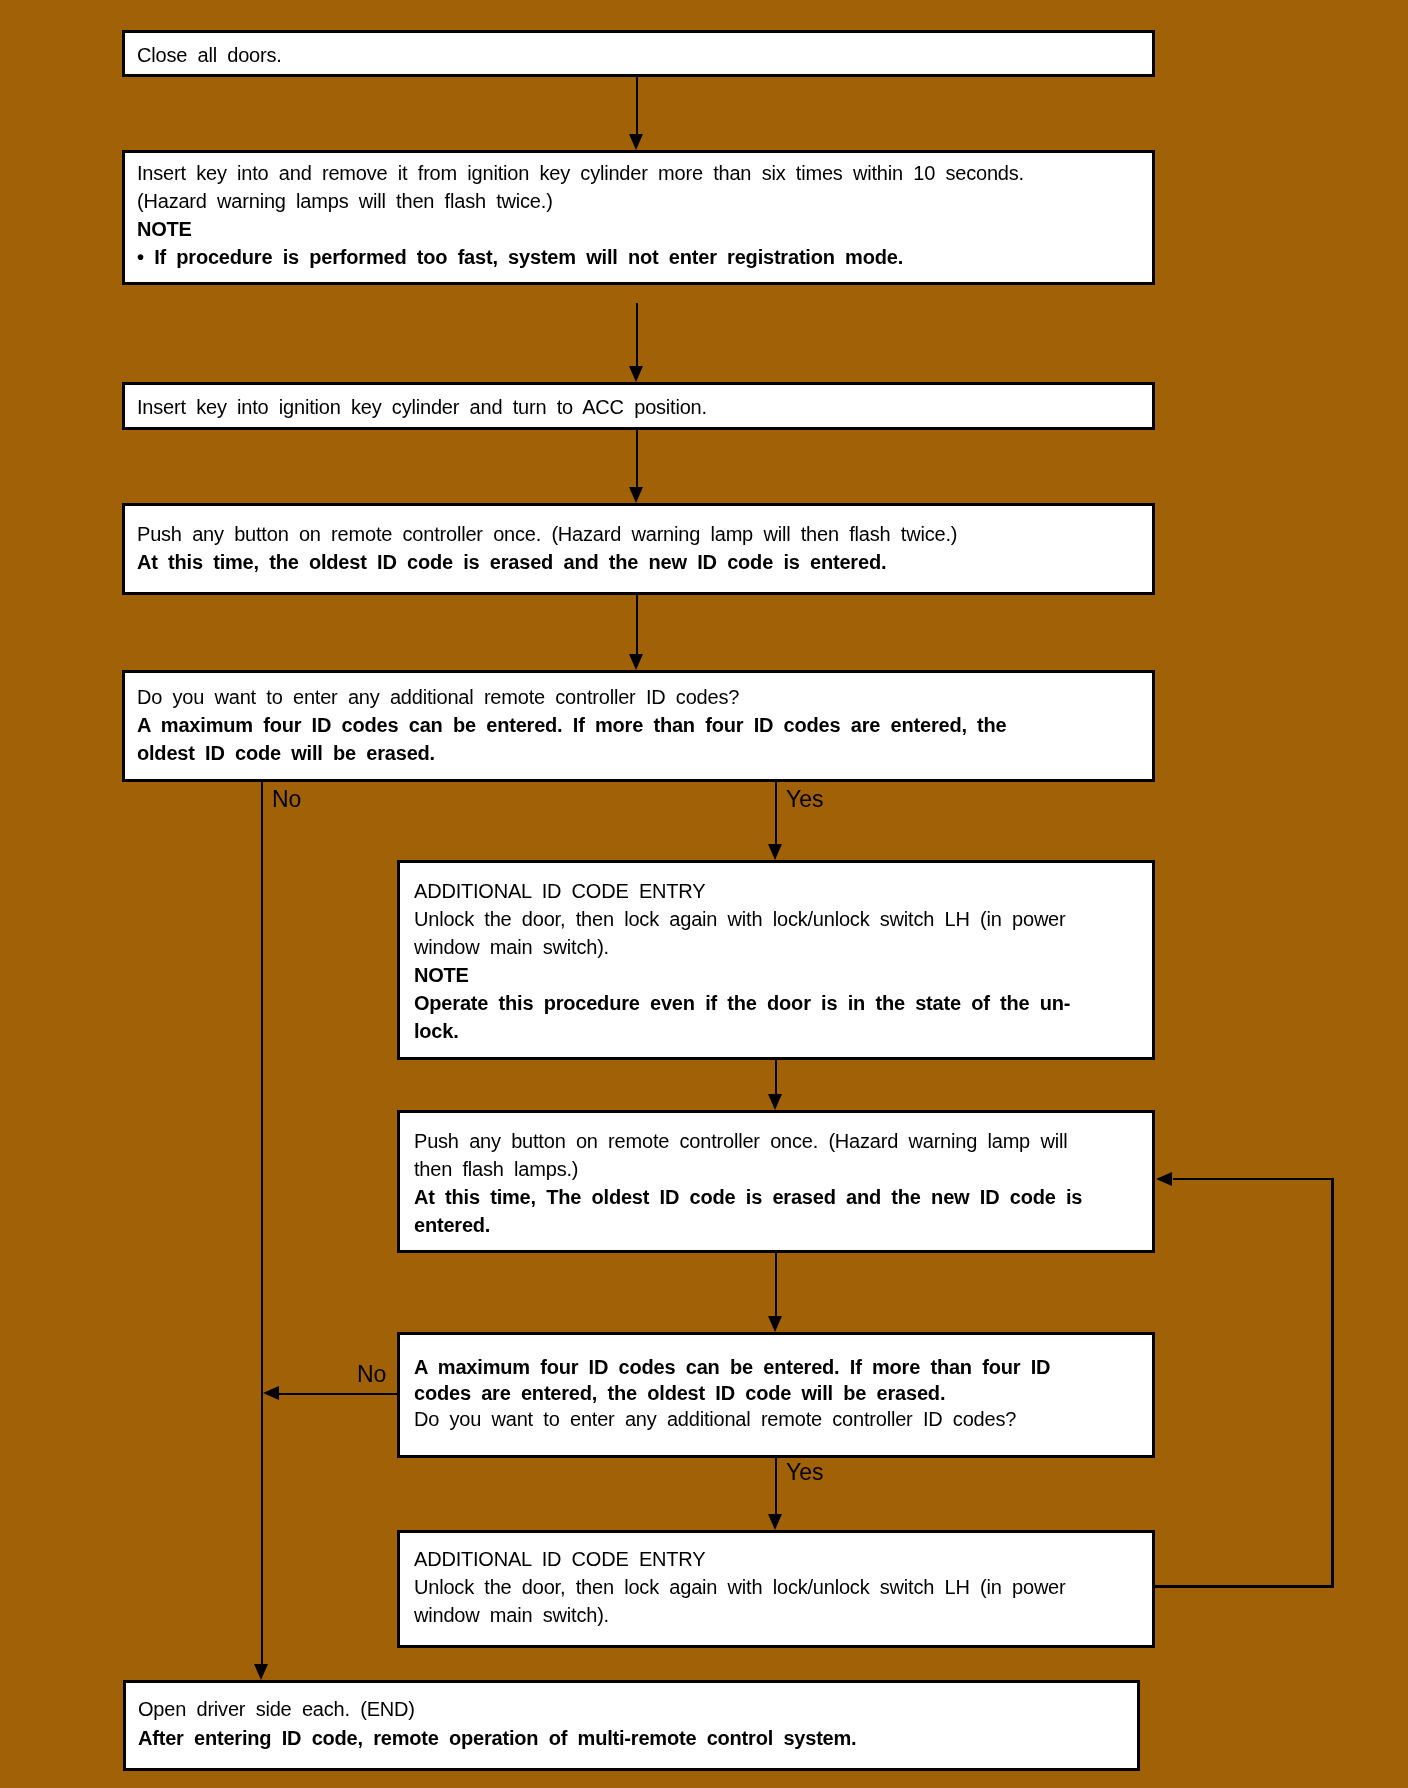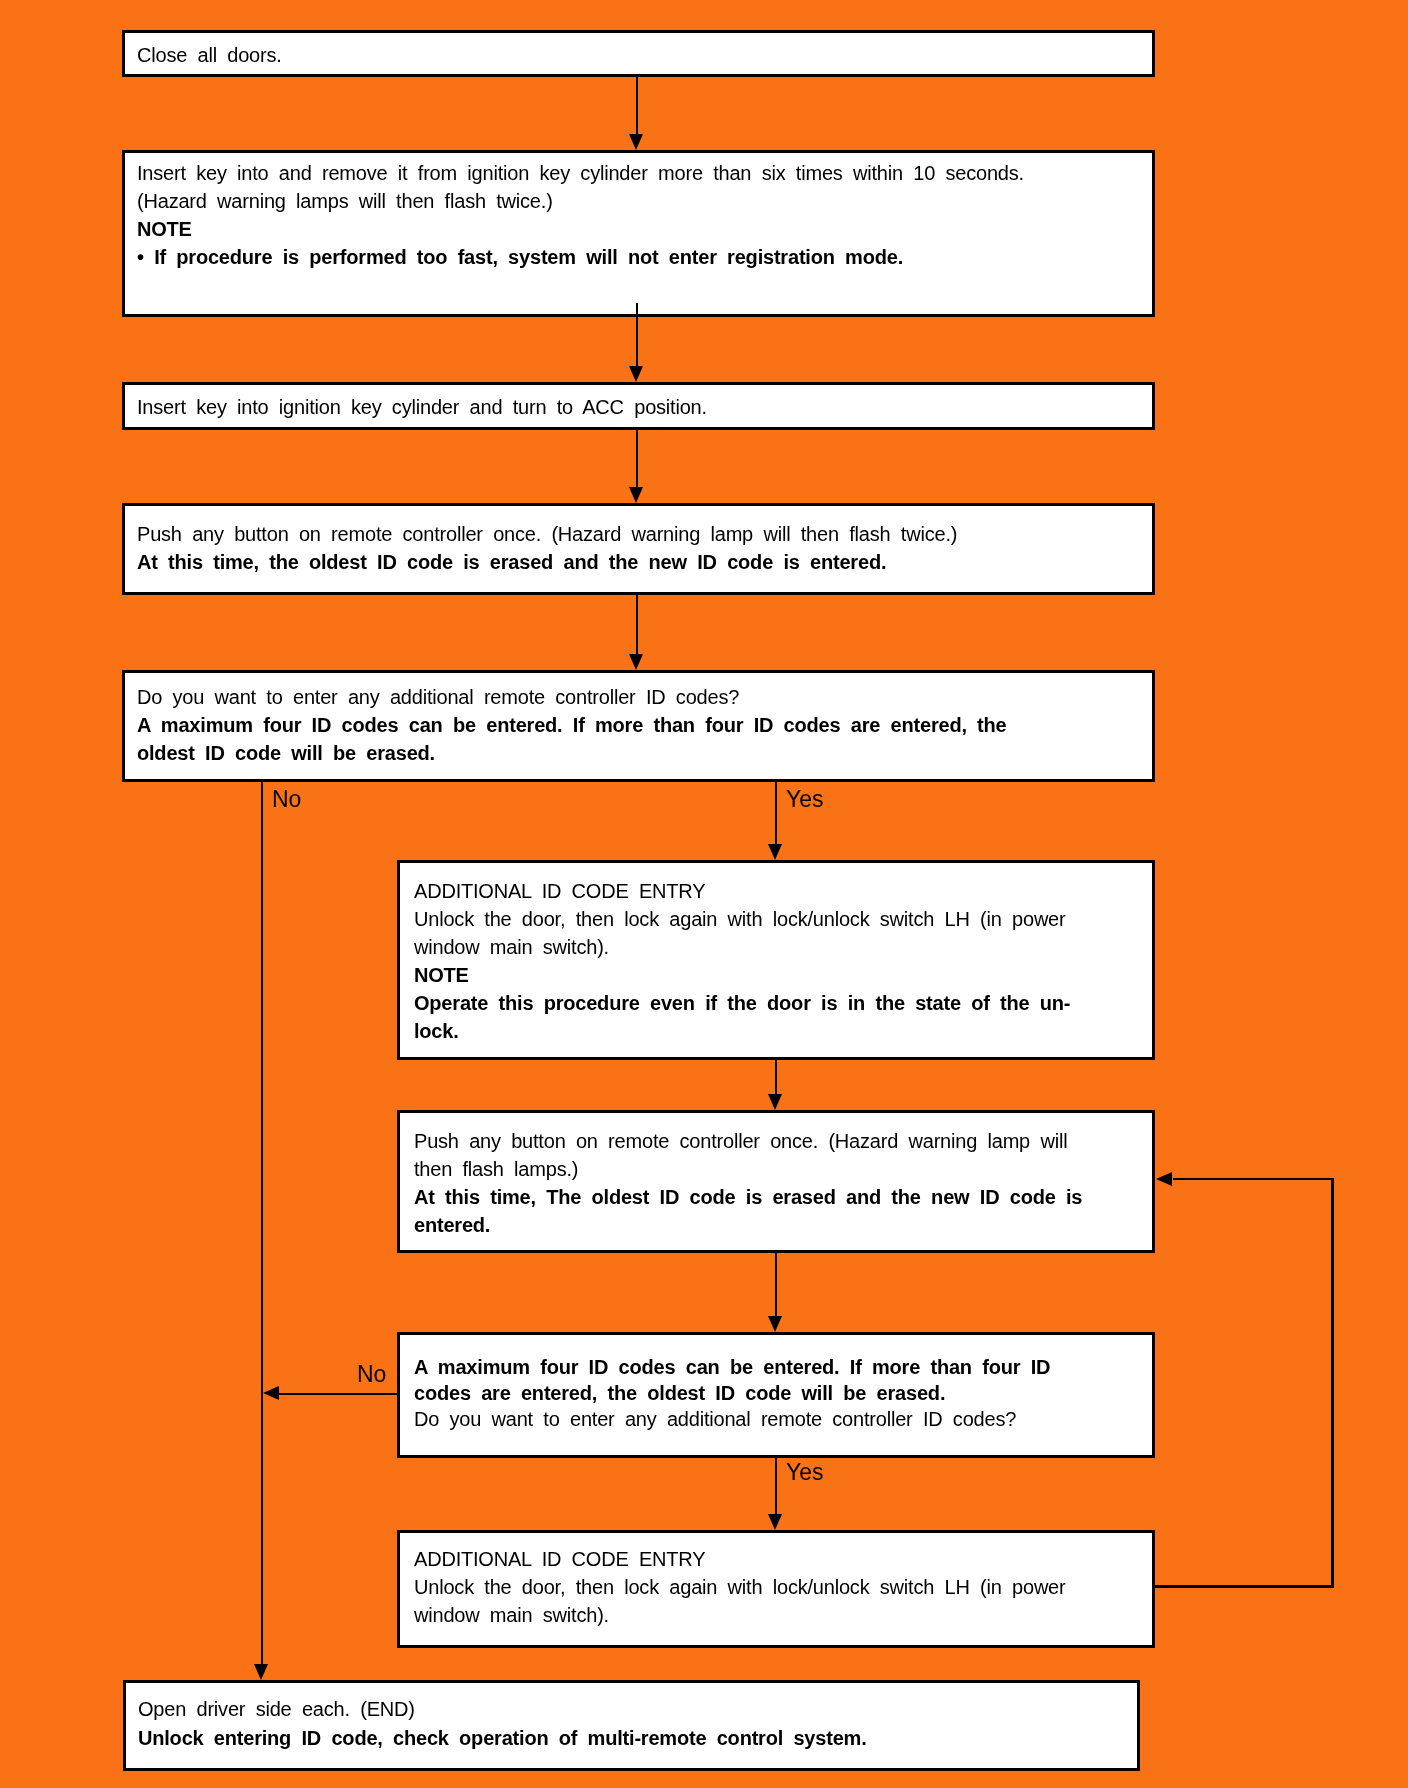--- a/index.html
+++ b/index.html
@@ -1,19 +1,19 @@
 <!DOCTYPE html>
 <html><head>
 <meta charset="utf-8">
 <style>
   html,body{margin:0;padding:0;background:#e8e8e8;}
   #canvas{
     position:relative;
     width:1408px;height:1788px;
-    background:#f97316;
+    background:#a16207;
     font-family:"Liberation Sans","DejaVu Sans",sans-serif;
     color:#000;
     overflow:hidden;
   }
   .box{
     position:absolute;
     border:3px solid #000;
     background:#fff;
     box-sizing:border-box;
   }
@@ -42,21 +42,21 @@
     border-right:16px solid #000;
   }
   .lbl{
     position:absolute;
     font-size:23px;
     line-height:22px;
     word-spacing:5px;
   }
   
   #b1{left:122px;top:30px;width:1033px;height:47px;padding:8px 12px;}
-  #b2{left:122px;top:150px;width:1033px;height:167px;padding:6px 12px;}
+  #b2{left:122px;top:150px;width:1033px;height:135px;padding:6px 12px;}
   #b3{left:122px;top:382px;width:1033px;height:48px;padding:8px 12px;}
   #b4{left:122px;top:503px;width:1033px;height:92px;padding:14px 12px;}
   #b5{left:122px;top:670px;width:1033px;height:112px;padding:10px 12px;}
   #b6{left:397px;top:860px;width:758px;height:200px;padding:14px 14px;}
   #b7{left:397px;top:1110px;width:758px;height:143px;padding:14px 14px;}
   #b8{left:397px;top:1332px;width:758px;height:126px;padding:19px 14px;}
   #b8 .tl{line-height:26px;}
   #b9{left:397px;top:1530px;width:758px;height:118px;padding:12px 14px;}
   #b10{left:123px;top:1680px;width:1017px;height:91px;padding:12px 12px;}
   #b10 .tl{line-height:29px;}
@@ -145,21 +145,21 @@
   </div>
 
   <div class="box" id="b9">
     <div class="tl">ADDITIONAL ID CODE ENTRY</div>
     <div class="tl">Unlock the door, then lock again with lock/unlock switch LH (in power</div>
     <div class="tl">window main switch).</div>
   </div>
 
   <div class="box" id="b10">
     <div class="tl">Open driver side each. (END)</div>
-    <div class="tl b">Unlock entering ID code, check operation of multi-remote control system.</div>
+    <div class="tl b">After entering ID code, remote operation of multi-remote control system.</div>
   </div>
 
   <div class="vline" id="c1"></div>
   <div class="ah-down" id="a1"></div>
   <div class="vline" id="c2"></div>
   <div class="ah-down" id="a2"></div>
   <div class="vline" id="c3"></div>
   <div class="ah-down" id="a3"></div>
   <div class="vline" id="c4"></div>
   <div class="ah-down" id="a4"></div>

